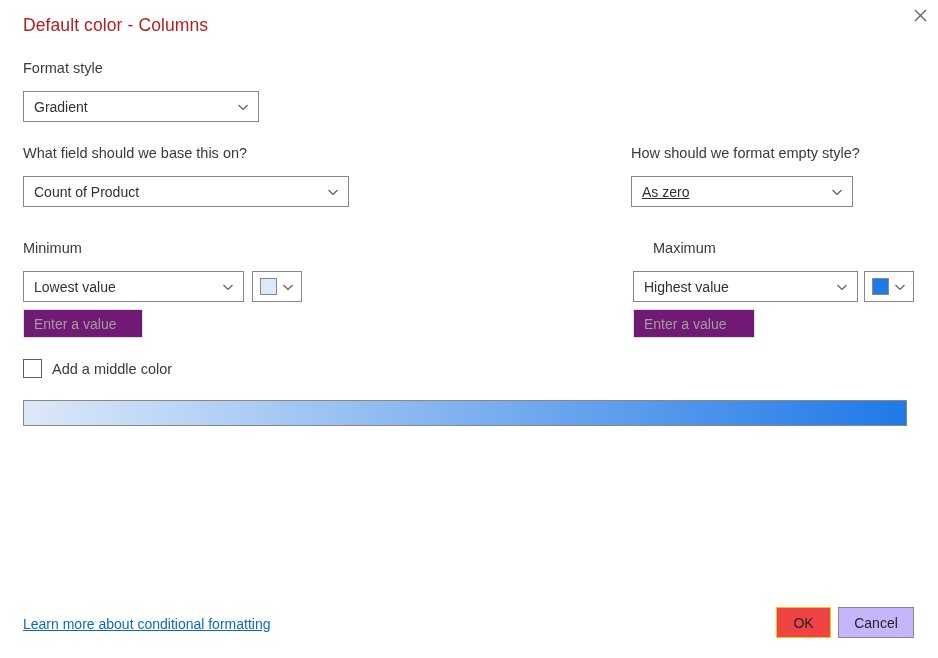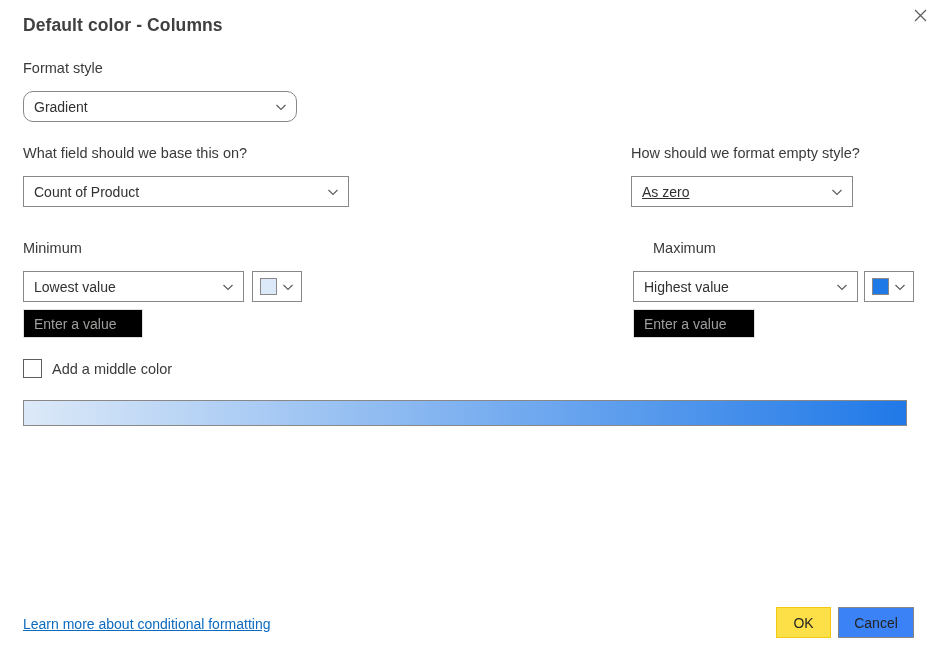--- a/index.html
+++ b/index.html
@@ -33,22 +33,22 @@
     padding: 0;
   }
   .close-btn svg { display: block; }
 
   
   .dialog-title {
     position: absolute;
     left: 23px;
     top: 15px;
     font-size: 17.5px;
-    font-weight: 700;
-    color: #404040;
+    font-weight: 400;
+    color: #b91c1c;
     letter-spacing: 0.1px;
     white-space: nowrap;
   }
 
   
   .field-label {
     position: absolute;
     font-size: 14.5px;
     color: #3b3a39;
     white-space: nowrap;
@@ -79,21 +79,21 @@
     height: 14px;
     flex: none;
     display: block;
   }
 
   
   .value-input {
     position: absolute;
     box-sizing: border-box;
     height: 29px;
-    background: #000000;
+    background: #701a75;
     border: 1px solid #e1dfdd;
     display: flex;
     align-items: center;
     padding: 0 10px;
     font-size: 14px;
     color: #a19f9d;
     cursor: not-allowed;
     white-space: nowrap;
     overflow: hidden;
   }
@@ -182,40 +182,40 @@
     top: 607px;
     width: 55px;
     background: #f2c811;
     border: 1px solid #f2c811;
     color: #252423;
   }
   .btn-cancel {
     left: 838px;
     top: 607px;
     width: 76px;
-    background: #3b82f6;
+    background: #c4b5fd;
     border: 1px solid #8a8886;
     color: #252423;
   }
 </style>
 </head>
 <body>
 
 <button class="close-btn">
   <span>
     <svg width="13" height="13" viewBox="0 0 13 13">
       <path d="M1 1 L12 12 M12 1 L1 12" stroke="#605e5c" stroke-width="1.3" fill="none"></path>
     </svg>
   </span>
 </button>
 
 <div class="dialog-title">Default color - Columns</div>
 
 <div class="field-label" style="left:23px; top:60px;">Format style</div>
-<div class="dropdown" style="left:23px; top:91px; width:274px;border-radius:10px;">
+<div class="dropdown" style="left:23px; top:91px; width:236px;">
   <span class="dd-text">Gradient</span>
   <span>
     <svg class="chev" viewBox="0 0 14 14">
         <path d="M2.5 5 L7 9.5 L11.5 5" stroke="#605e5c" stroke-width="1.2" fill="none"></path>
       </svg>
   </span>
 </div>
 
 <div class="field-label" style="left:23px; top:145px;">What field should we base this on?</div>
 <div class="dropdown" style="left:23px; top:176px; width:326px;">
@@ -276,14 +276,14 @@
 <div class="value-input" style="left:633px; top:309px; width:122px;">Enter a value</div>
 
 <div class="checkbox-row">
   <span class="checkbox-box"></span>
   <span class="checkbox-label">Add a middle color</span>
 </div>
 
 <div class="gradient-bar" style="background: linear-gradient(to right, rgb(220, 233, 248), rgb(32, 121, 232));"></div>
 
 <a class="learn-link">Learn more about conditional formatting</a>
-<div class="btn btn-ok" style="background: #fde047; border-color: rgb(242, 200, 17);">OK</div>
+<div class="btn btn-ok" style="background: #ef4444; border-color: rgb(242, 200, 17);">OK</div>
 <div class="btn btn-cancel">Cancel</div>
 
 </body></html>

